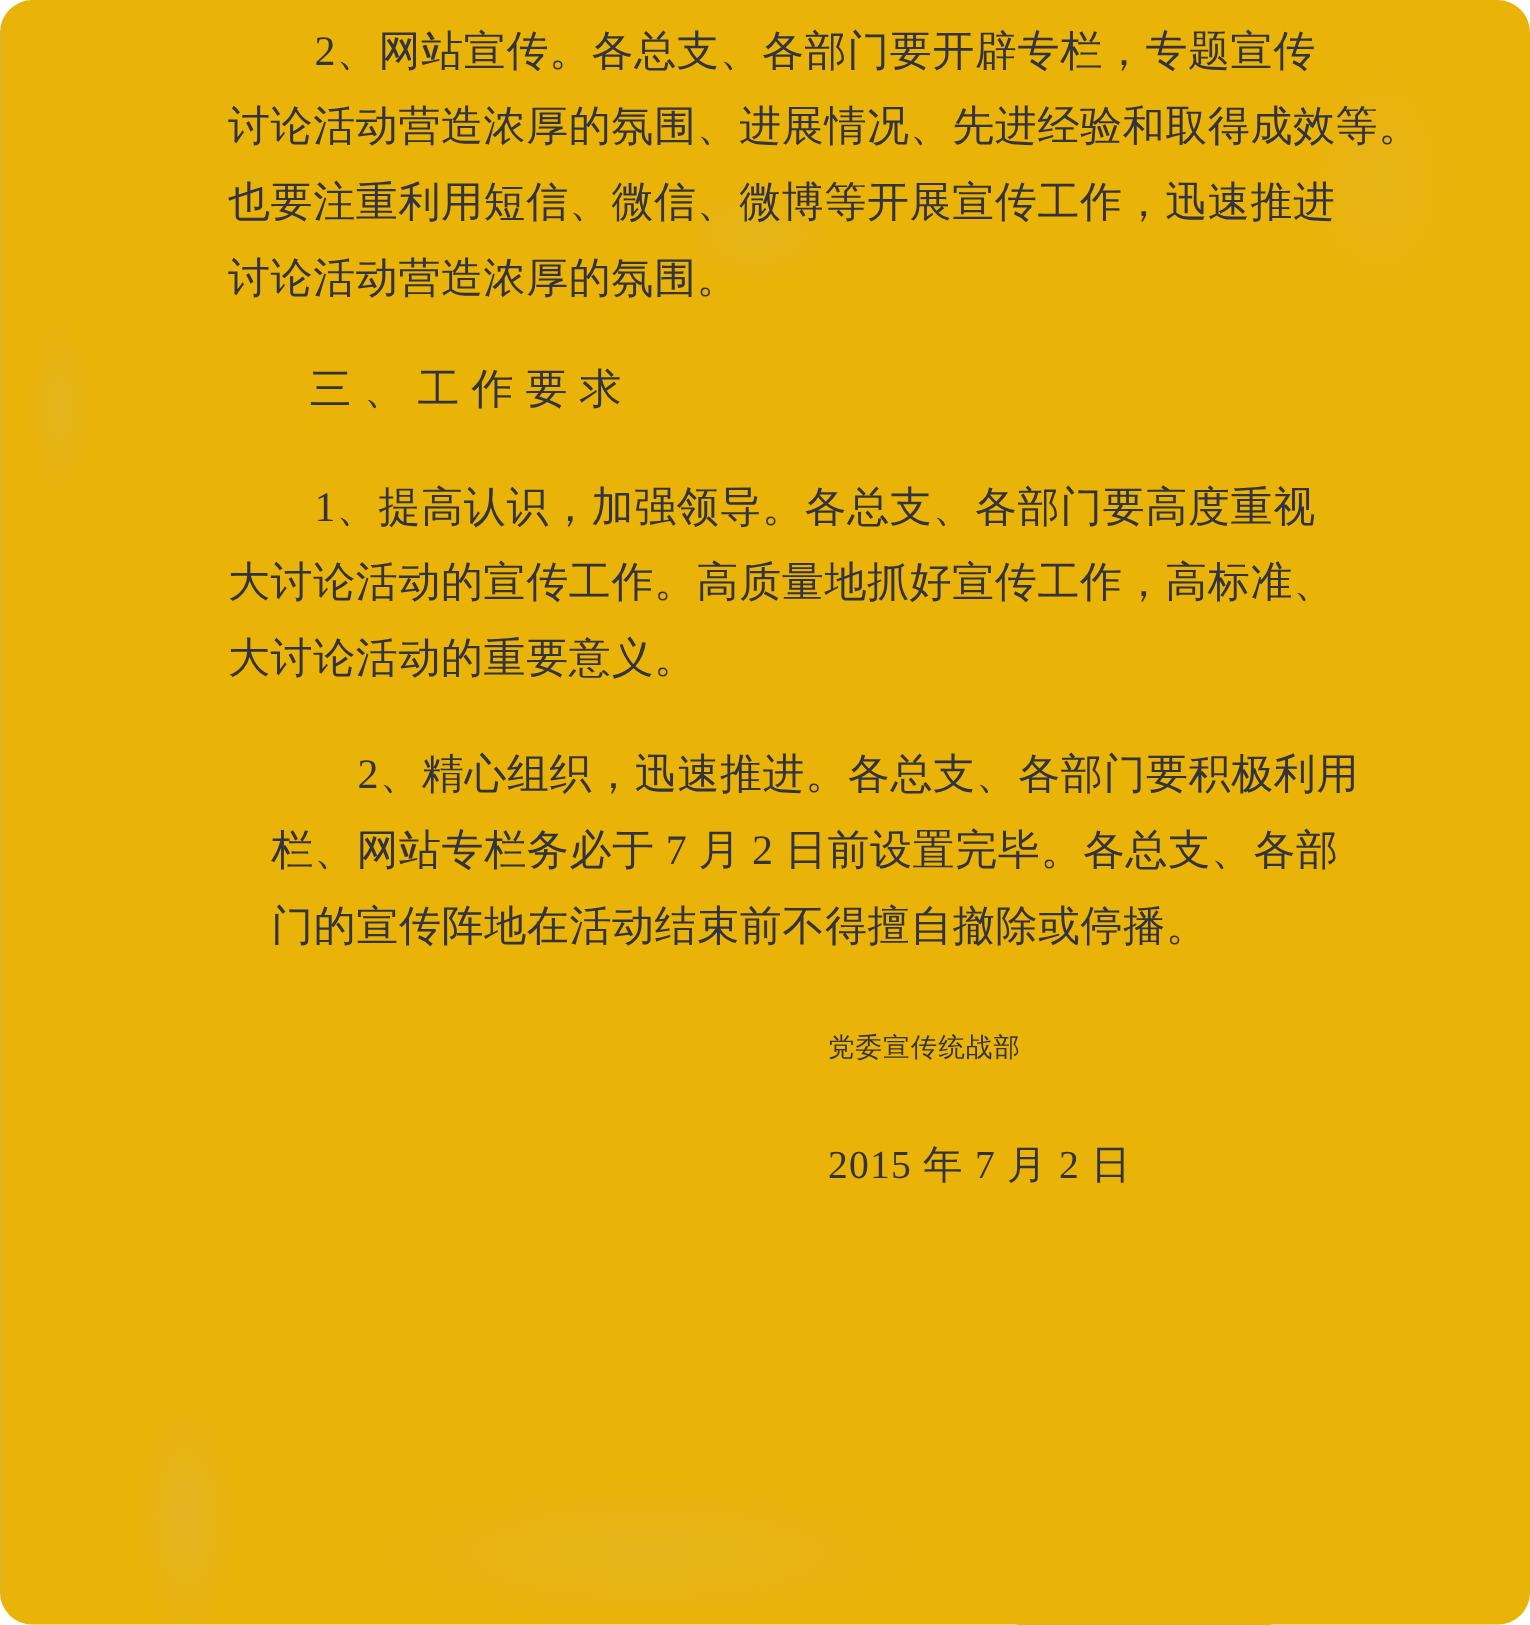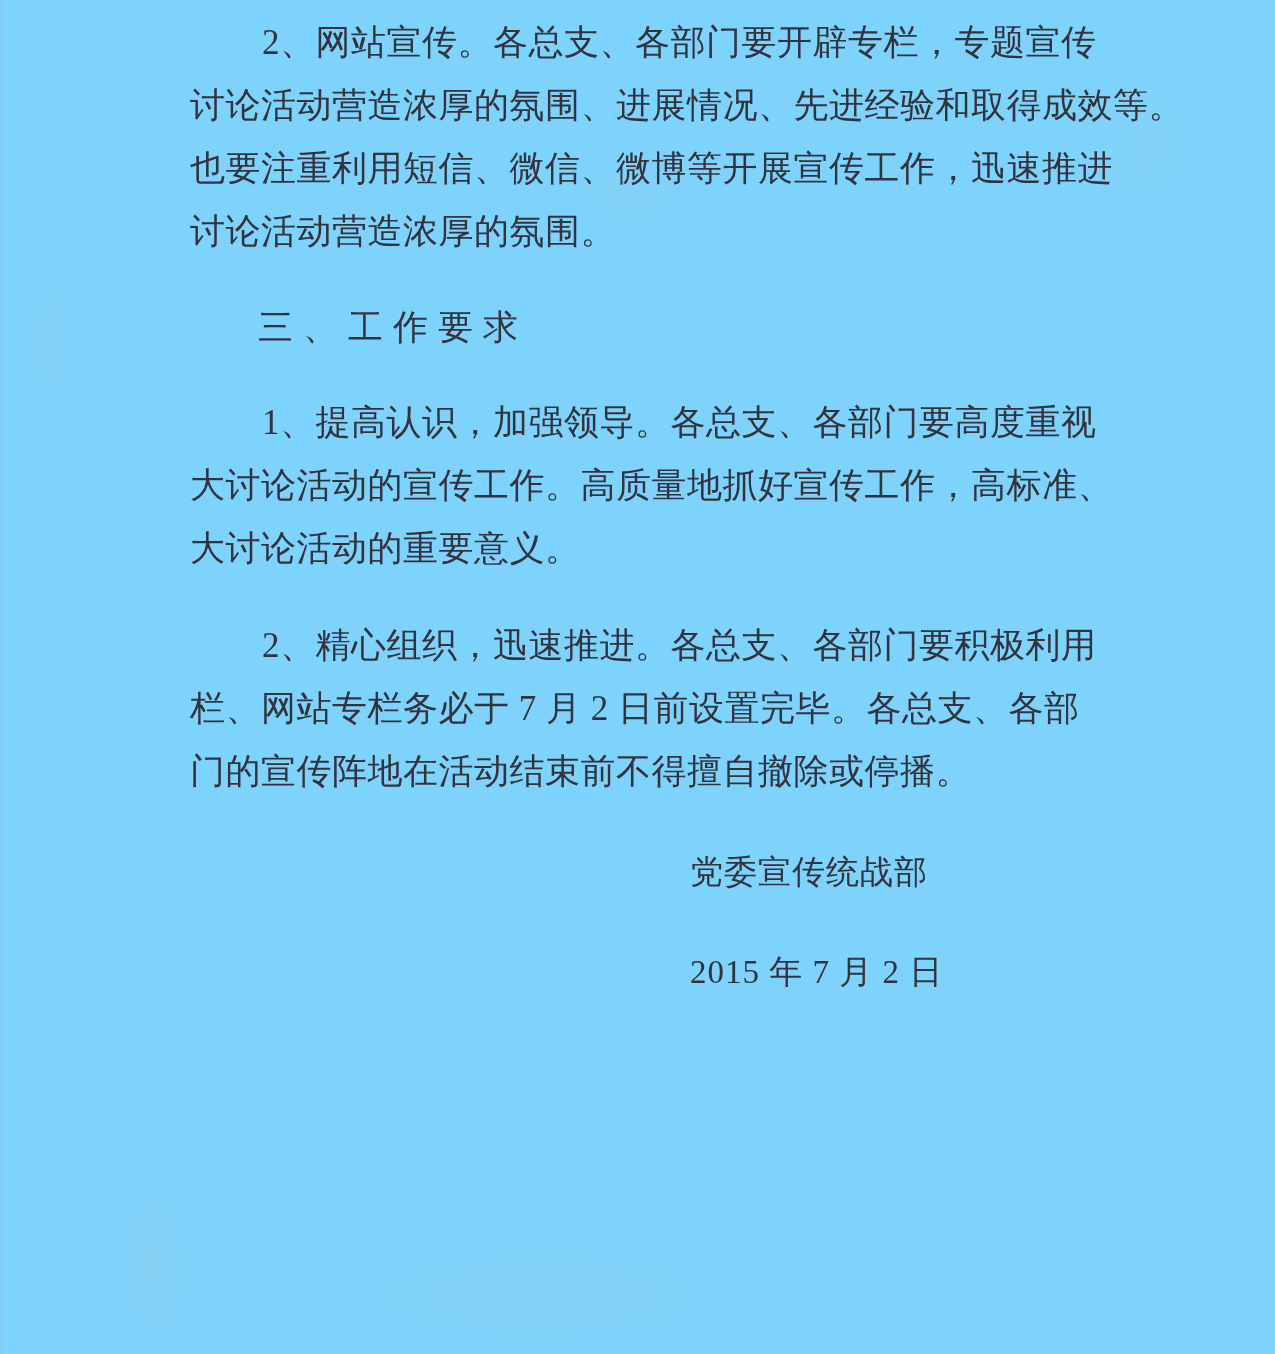--- a/index.html
+++ b/index.html
@@ -44,44 +44,45 @@
   }
   .para { margin: 0; }
   .para .line { white-space: nowrap; }
   .line.first { text-indent: 72px; }
 
   .heading {
     margin-top: 33px;
     text-indent: 68px;
     letter-spacing: 10px;
     white-space: nowrap;
+    font-family: Liberation Mono, monospace;
   }
   .p-raise     { margin-top: 32px; }
-  .p-organize  { margin-top: 34px; }
+  .p-organize  { margin-top: 34px; margin-left: 36px; }
   .p-feature   { margin-top: 38px; }
 
   .signature {
     margin-top: 38px;
     margin-left: 500px;
-    font-size: 33px;
+    font-size: 22px;
     letter-spacing: 1px;
     white-space: nowrap;
   }
   .dateline {
     margin-top: 37px;
     margin-left: 500px;
     font-size: 33px;
     letter-spacing: 1px;
     white-space: nowrap;
   }
 </style>
 </head>
 <body>
 
-<div class="page" style="background: #7dd3fc; color: rgb(51, 51, 62);">
+<div class="page" style="background: #eab308; color: rgb(51, 51, 62); border-radius: 27px;">
 
   <div class="scan-layer">
     <div class="blotch b1"></div>
     <div class="blotch b2"></div>
     <div class="blotch b3"></div>
     <div class="blotch b4"></div>
     <div class="blotch b5"></div>
     <div class="edge-left"></div>
   </div>
 

